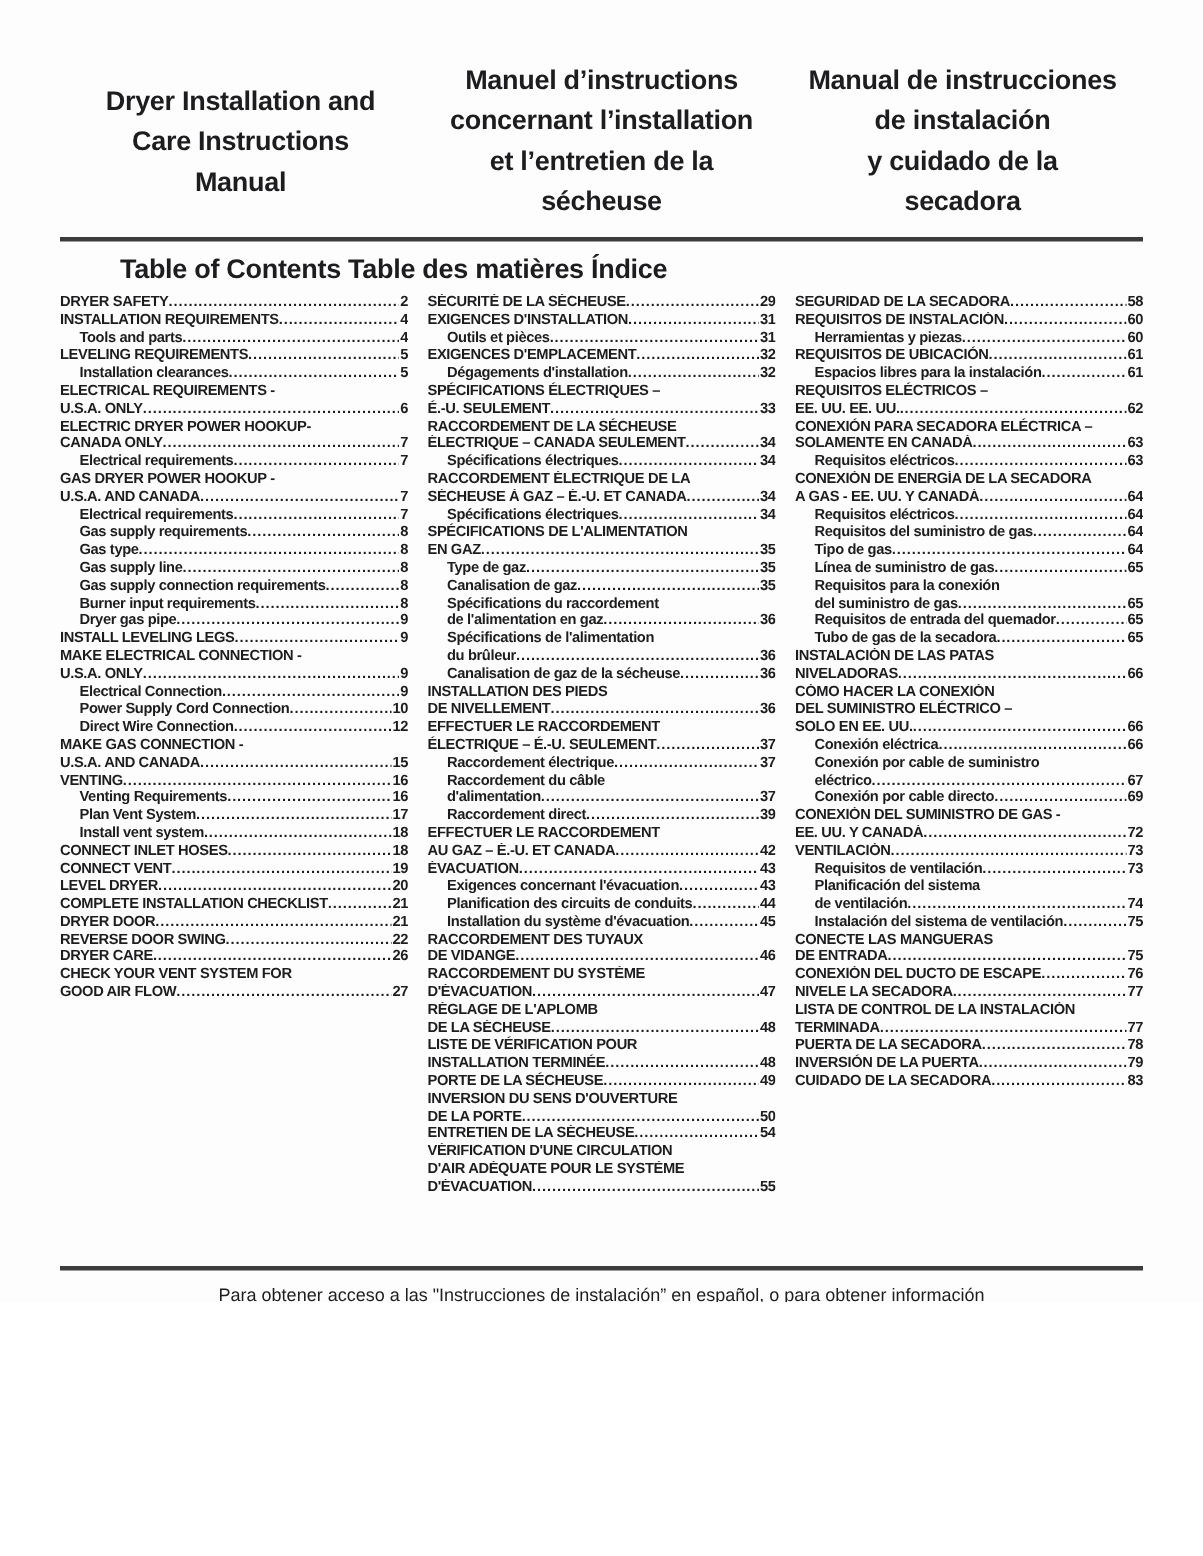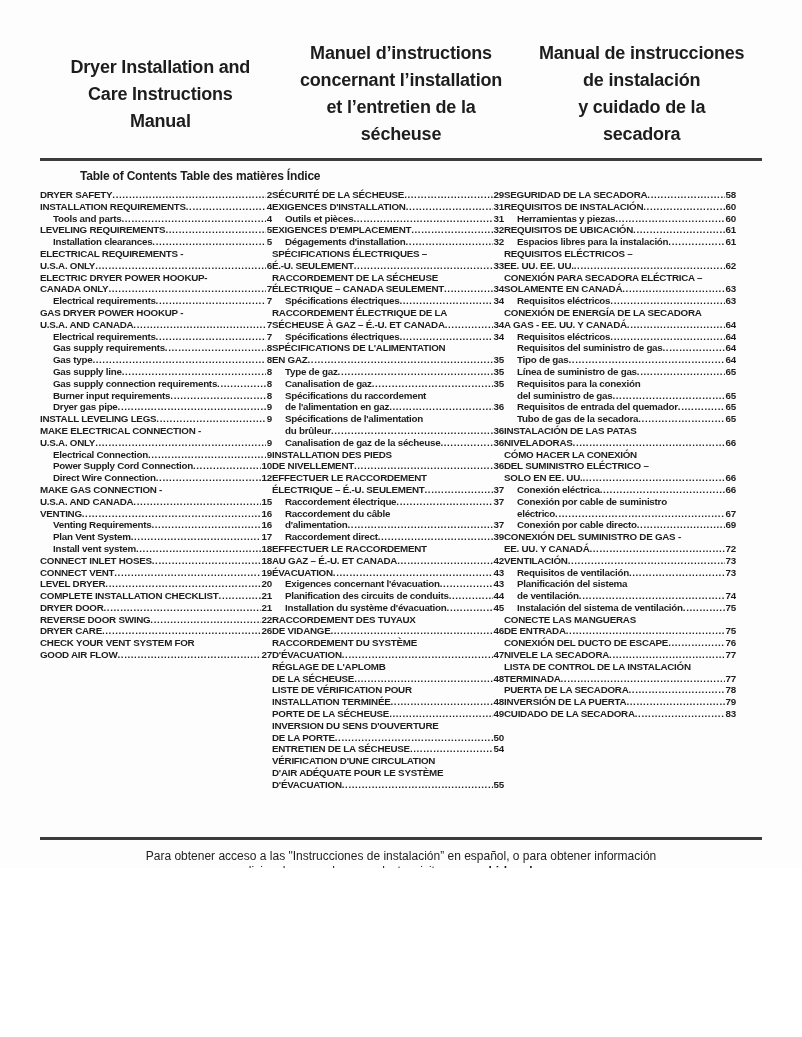--- a/index.html
+++ b/index.html
@@ -9,24 +9,24 @@
 
   
   .titles { display:flex; align-items:center; padding-top:38px; min-height:112px; }
   .title { flex:1; text-align:center; font-size:18px; font-weight:bold; line-height:27px;
            letter-spacing:-0.2px; white-space:pre-line; }
 
   .rule { height:3px; background:#3c3c3c; border:none; margin:0; }
   .rule-top { margin-top:8px; }
 
   
-  .toc-heading { font-size:12px; font-weight:bold; letter-spacing:-0.2px; margin:8px 0 6px 40px; }
+  .toc-heading { font-size:18px; font-weight:bold; letter-spacing:-0.2px; margin:8px 0 6px 40px; }
 
   
-  .toc-columns { display:flex; margin-top:2px; }
+  .toc-columns { display:flex; gap:13px; margin-top:2px; }
   .toc-col { width:232px; font-size:9.8px; font-weight:bold; line-height:11.8px;
              letter-spacing:-0.25px; }
   .toc-line { display:flex; align-items:baseline; white-space:nowrap; overflow:hidden; }
   .toc-line .txt { flex:0 0 auto; }
   .toc-line .dots { flex:1 1 auto; overflow:hidden; min-width:5px; }
   .toc-line .dots::after { content:"....................................................................................."; letter-spacing:0.6px; }
   .toc-line .pg { flex:0 0 auto; margin-left:1px; }
   .toc-line.sub { padding-left:13px; }
 
   

